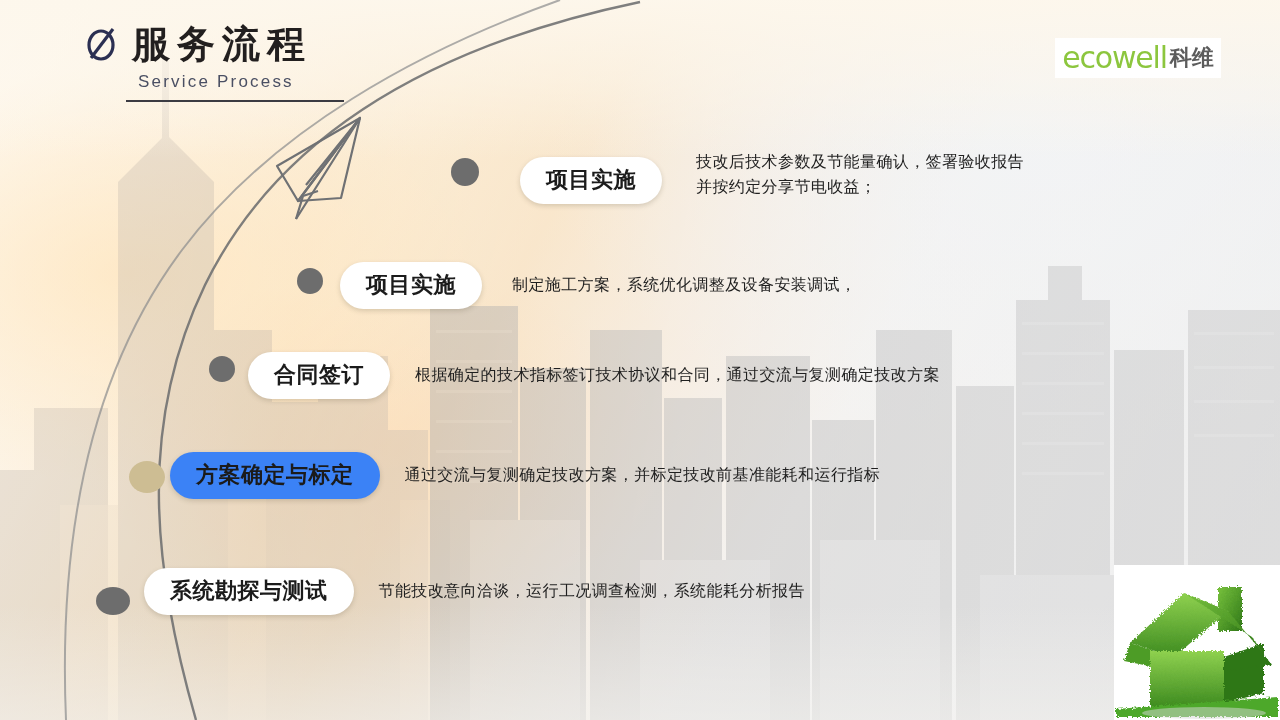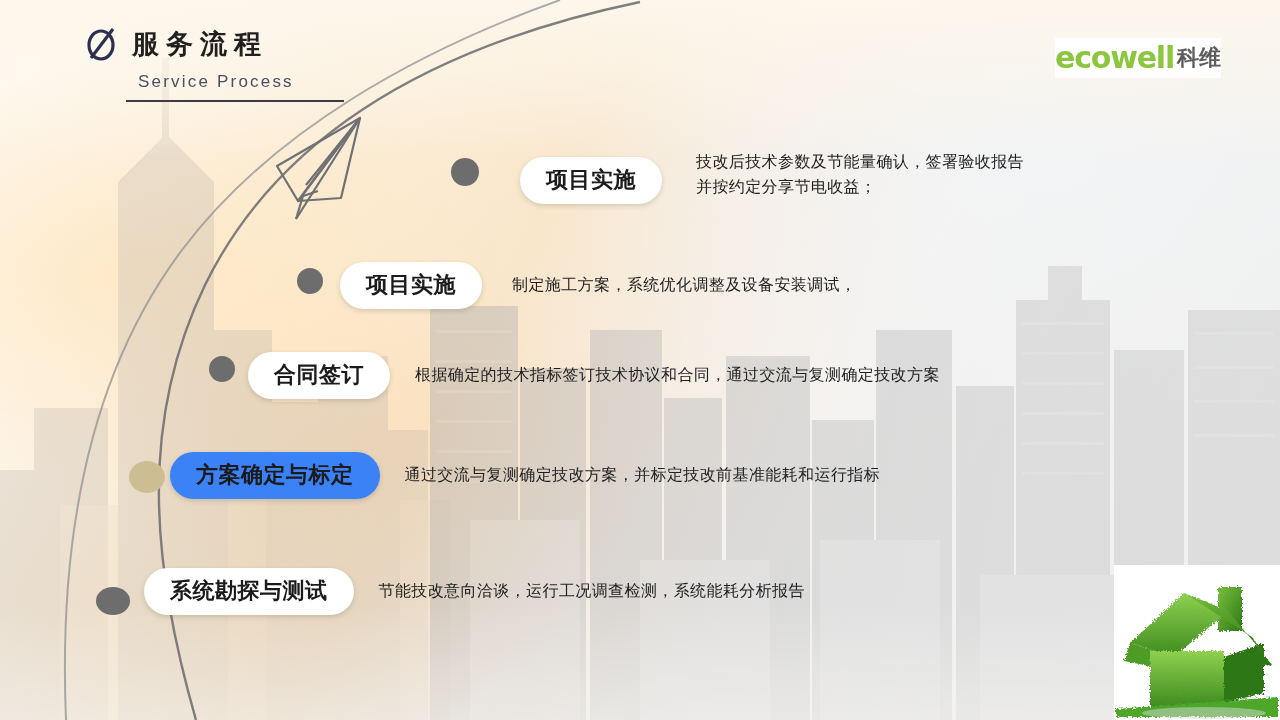--- a/index.html
+++ b/index.html
@@ -54,21 +54,21 @@
   }
   .bg-bottomfade {
     background: linear-gradient(0deg, rgba(244,243,240,.55) 0%, rgba(255,255,255,0) 16%);
   }
 
   
   .header { position: absolute; left: 84px; top: 22px; }
   .header-row { display: flex; align-items: center; gap: 14px; }
   .slash-icon { width: 34px; height: 44px; flex: none; }
   .title-cn {
-    font-size: 27px; font-weight: bold; color: #221f1f;
+    font-size: 38px; font-weight: bold; color: #221f1f;
     letter-spacing: 7px; line-height: 1.06;
     font-family: "DejaVu Sans", "Liberation Sans", sans-serif;
   }
   .title-en {
     margin-top: 6px; margin-left: 54px;
     font-size: 17px; color: #4a4f63; letter-spacing: 2.2px;
     font-family: "Liberation Sans", sans-serif;
   }
   .title-rule {
     margin-top: 8px; margin-left: 42px;
@@ -76,21 +76,21 @@
   }
 
   
   .logo-box {
     position: absolute; left: 1055px; top: 38px;
     width: 166px; height: 40px;
     background: #ffffff;
     display: flex; align-items: center; justify-content: center; gap: 3px;
   }
   .logo-word {
-    font-size: 30px; font-weight: bold; color: #8cc63e;
+    font-size: 30px; font-weight: normal; color: #8cc63e;
     letter-spacing: -1.2px; line-height: 1;
     font-family: "DejaVu Sans", sans-serif;
   }
   .logo-cn {
     font-size: 22px; font-weight: bold; color: #5c5c5c;
     letter-spacing: 0px; line-height: 1;
     font-family: "DejaVu Sans", sans-serif;
   }
 
   

